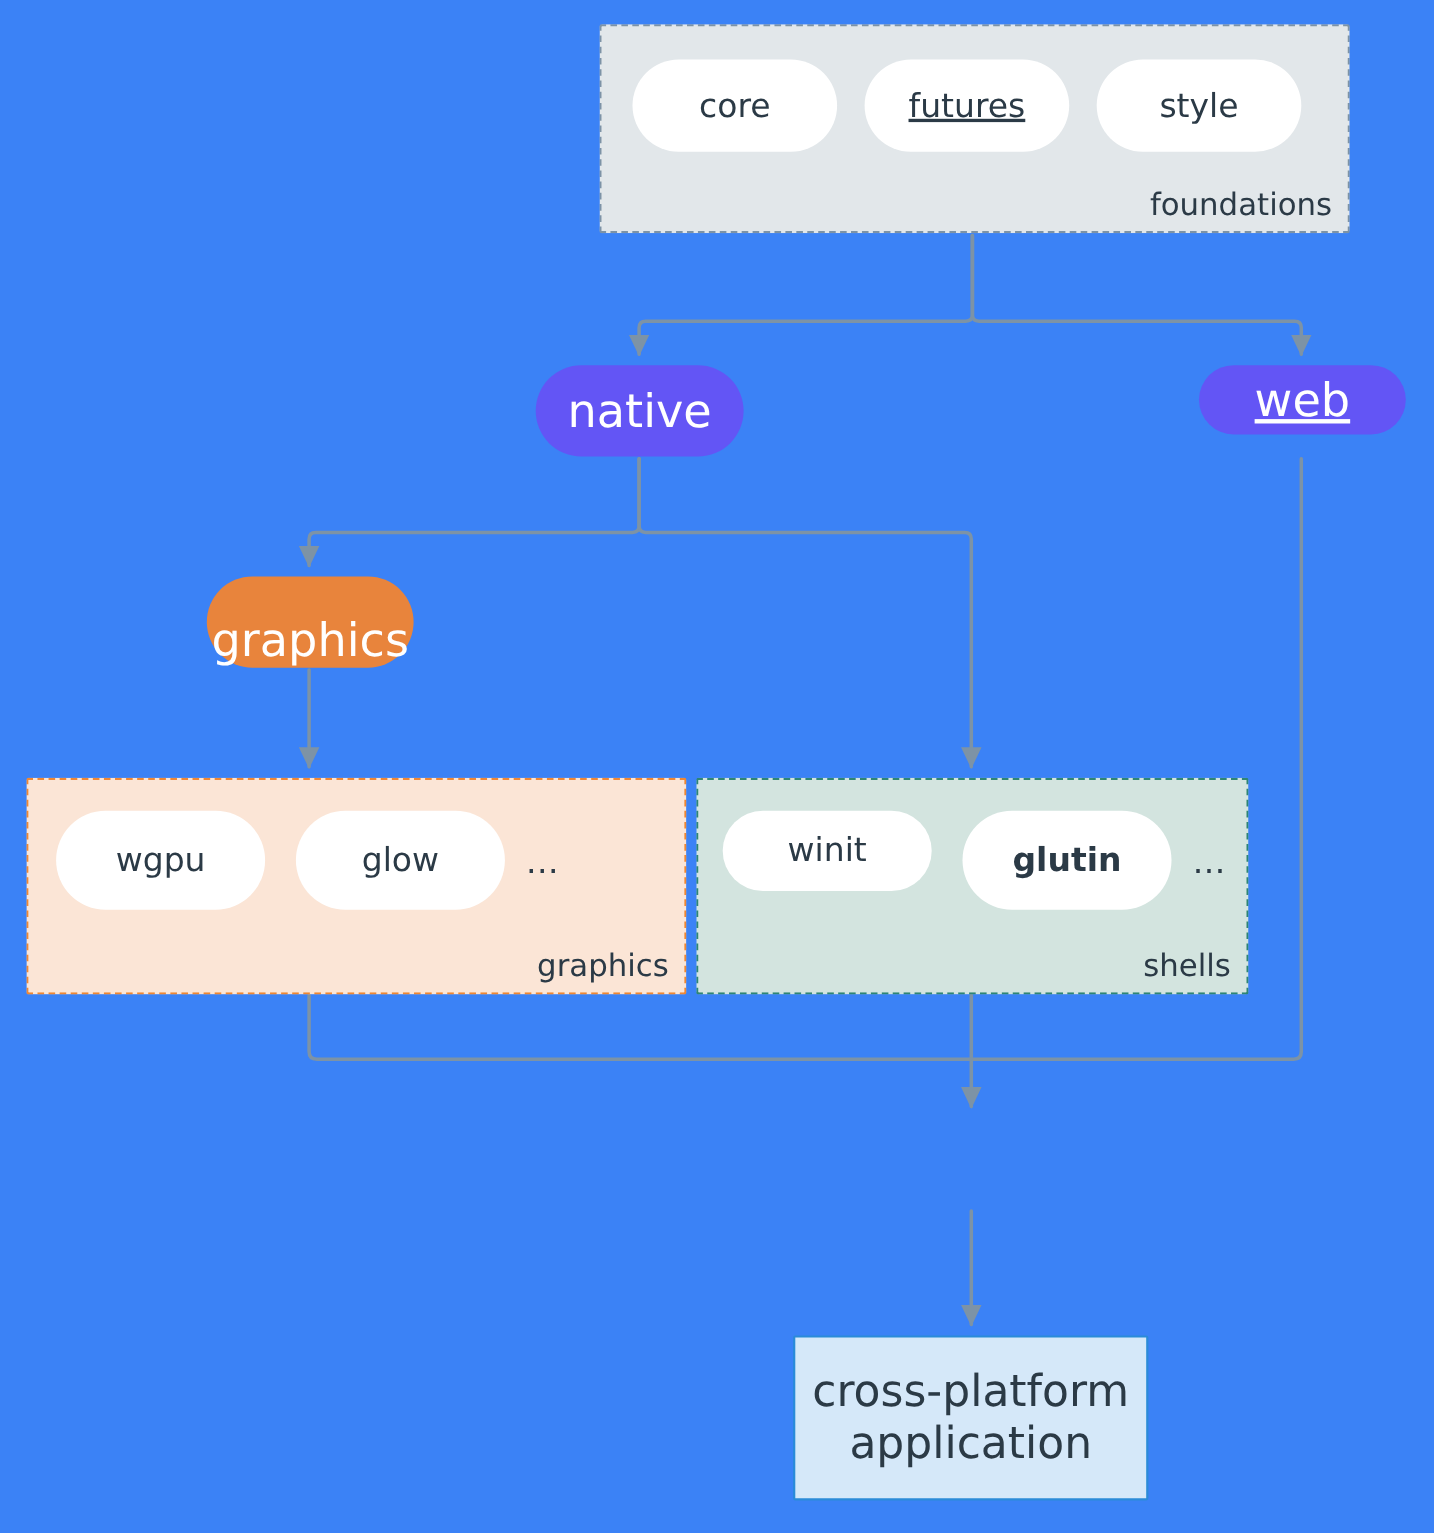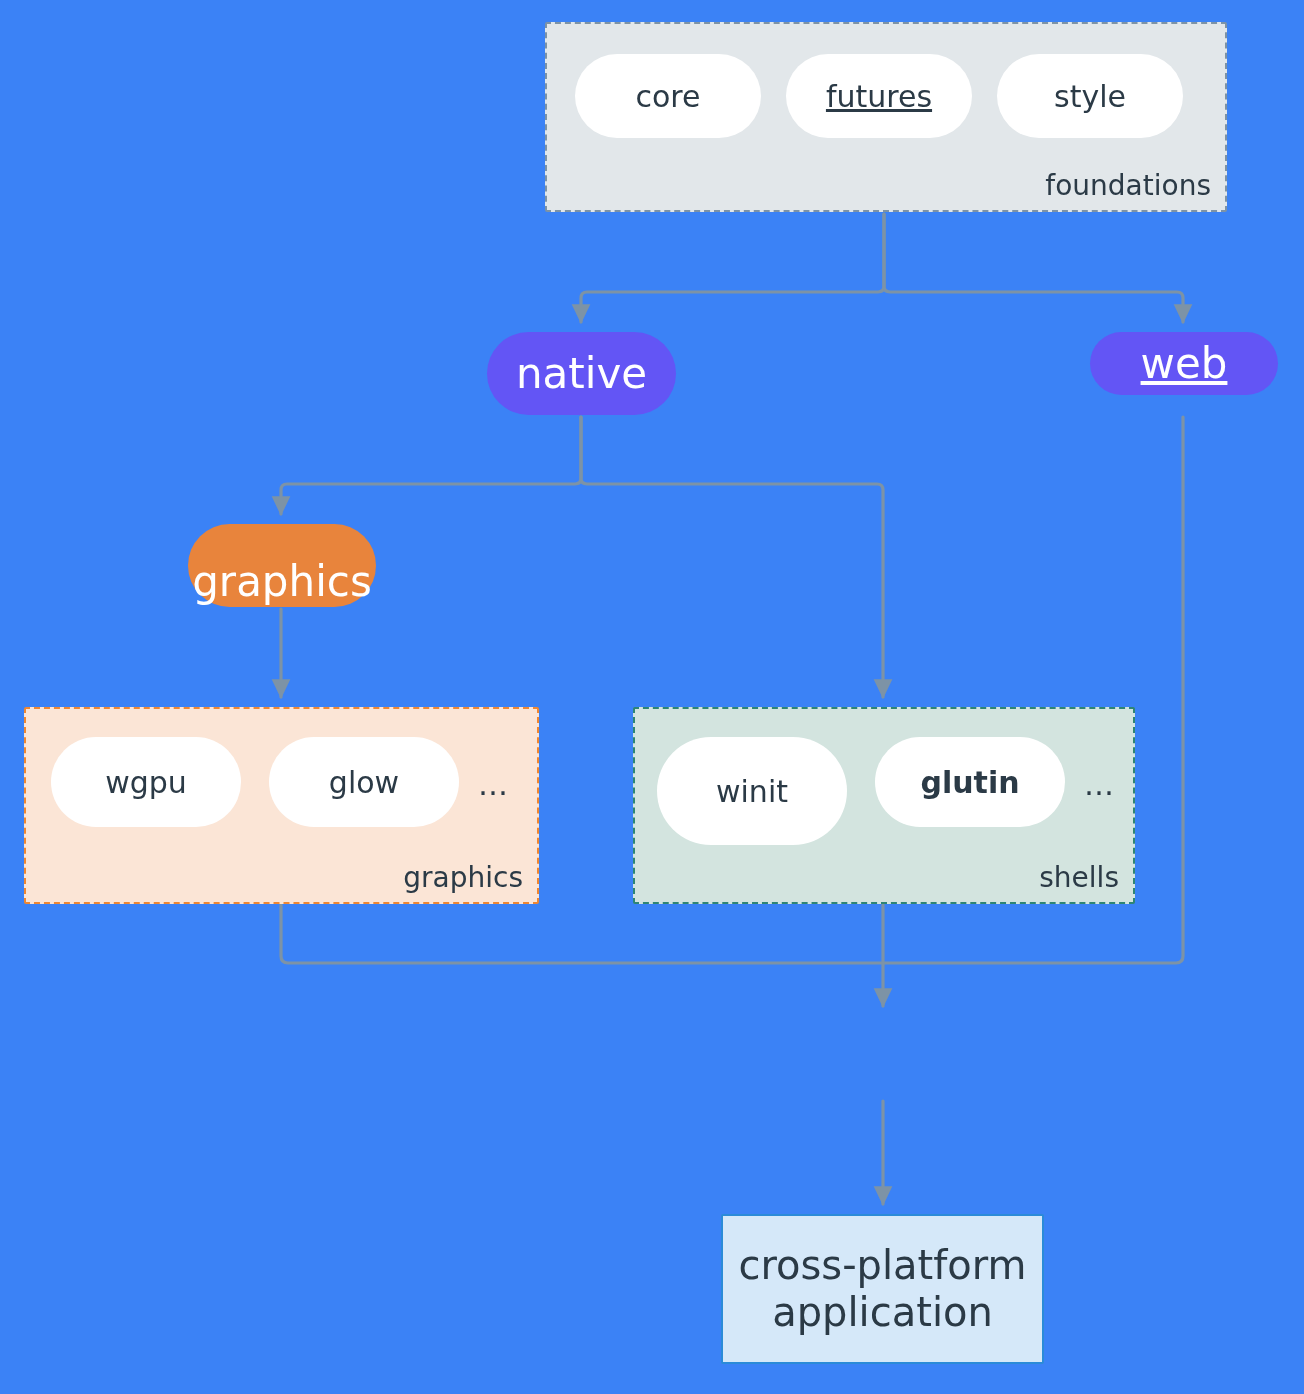--- a/index.html
+++ b/index.html
@@ -74,21 +74,21 @@
     height: 190px;
     background: #e2e7ea;
     border: 2px dashed #7d93a6;
     border-radius: 2px;
   }
 
   
   #grp-renderers {
     left: 24px;
     top: 707px;
-    width: 515px;
+    width: 600px;
     height: 197px;
     background: #fbe5d6;
     border: 2px dashed #ef8733;
     border-radius: 2px;
   }
 
   
   #grp-shells {
     left: 633px;
     top: 707px;
@@ -202,21 +202,21 @@
       <span>wgpu</span>
     </div>
     <div class="pill" style="left:243px; top:28px; width:190px; height:90px;">
       <span>glow</span>
     </div>
     <div class="ellipsis" style="left:452px; top:58px;">…</div>
     <div class="group-label">graphics</div>
   </div>
 
   <div class="group" id="grp-shells">
-    <div class="pill" style="left:22px; top:28px; width:190px; height:108px;">
+    <div class="pill" style="left:22px; top:28px; width:190px; height:73px;">
       <span>winit</span>
     </div>
     <div class="pill" style="left:240px; top:28px; width:190px; height:90px;font-weight:bold;">
       <span>glutin</span>
     </div>
     <div class="ellipsis" style="left:449px; top:58px;">…</div>
     <div class="group-label">shells</div>
   </div>
 
   <div class="node stadium" id="node-native">

